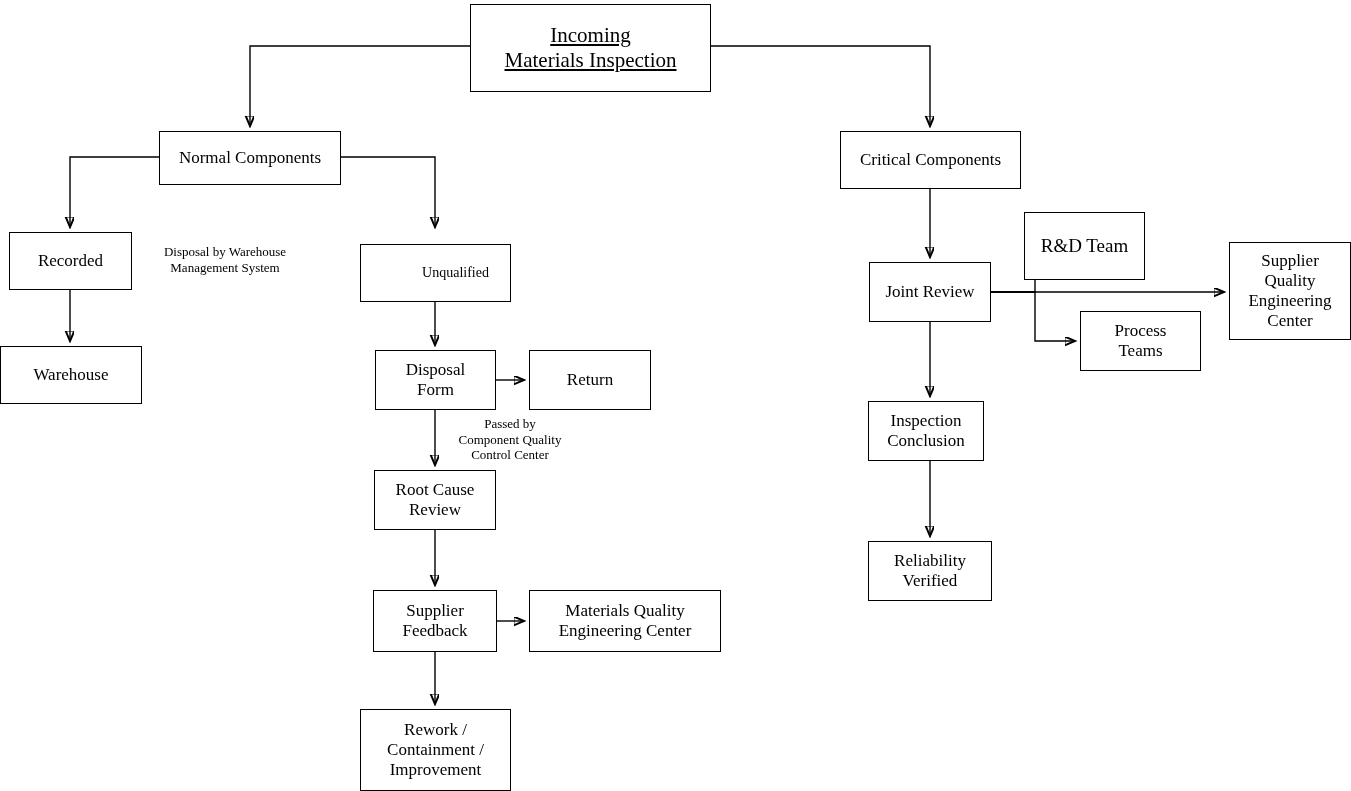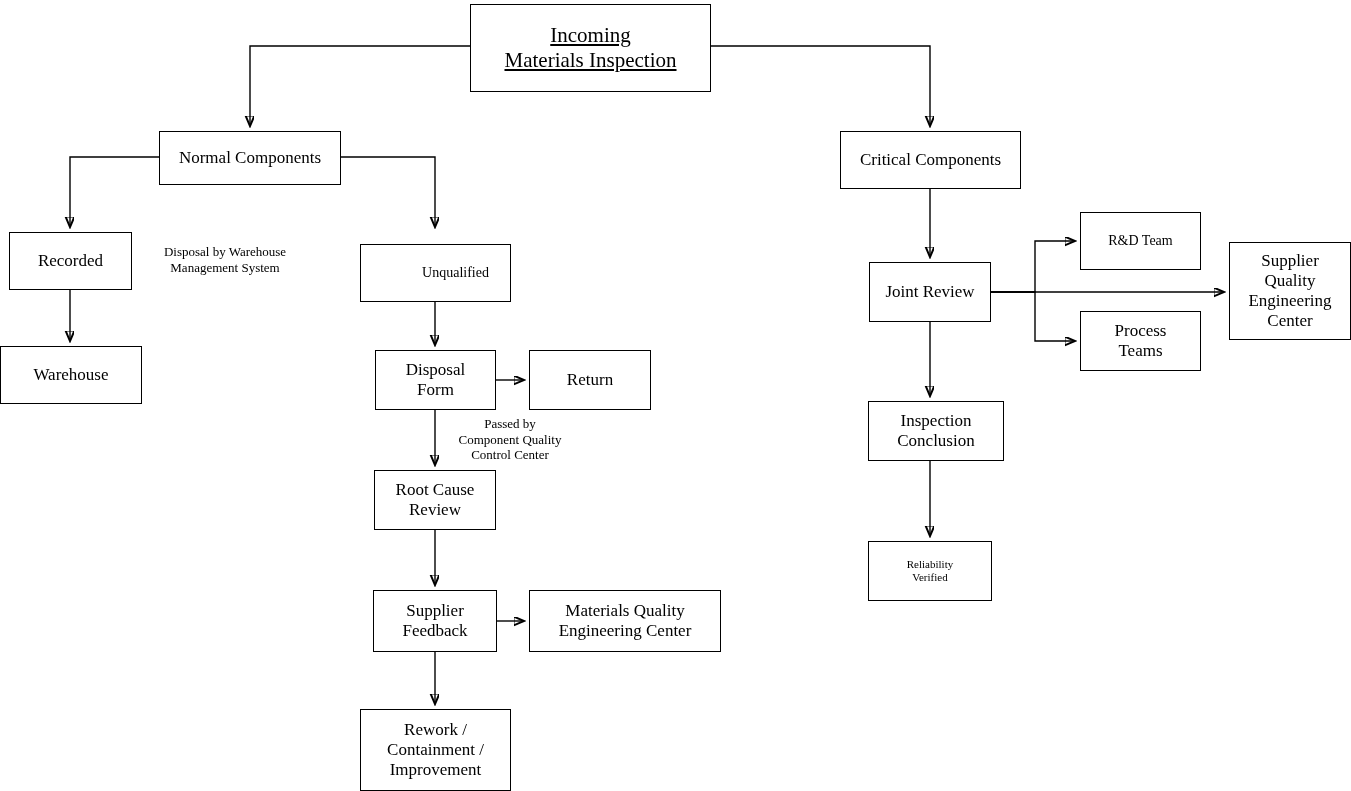--- a/index.html
+++ b/index.html
@@ -154,42 +154,42 @@
   <div class="node" style="left:360px; top:709px; width:151px; height:82px; font-size:17px;">
     <span class="label">Rework /
 Containment /
 Improvement</span>
   </div>
 
   <div class="node" style="left:869px; top:262px; width:122px; height:60px; font-size:17px;">
     <span class="label">Joint Review</span>
   </div>
 
-  <div class="node" style="left:1080px; top:212px; width:121px; height:58px; font-size:14px;">
+  <div class="node" style="left:1024px; top:212px; width:121px; height:68px; font-size:19px;">
     <span class="label">R&amp;D Team</span>
   </div>
 
   <div class="node" style="left:1080px; top:311px; width:121px; height:60px; font-size:17px;">
     <span class="label">Process
 Teams</span>
   </div>
 
   <div class="node" style="left:1229px; top:242px; width:122px; height:98px; font-size:17px;">
     <span class="label">Supplier
 Quality
 Engineering
 Center</span>
   </div>
 
-  <div class="node" style="left:868px; top:401px; width:136px; height:60px; font-size:17px;">
+  <div class="node" style="left:868px; top:401px; width:116px; height:60px; font-size:17px;">
     <span class="label">Inspection
 Conclusion</span>
   </div>
 
-  <div class="node" style="left:868px; top:541px; width:124px; height:60px; font-size:11px;">
+  <div class="node" style="left:868px; top:541px; width:124px; height:60px; font-size:17px;">
     <span class="label">Reliability
 Verified</span>
   </div>
 
   <div class="note" style="left:140px; top:244px; width:170px; font-size:13px;">Disposal by Warehouse
 Management System</div>
 
   <div class="note" style="left:424px; top:416px; width:172px; font-size:13px;">Passed by
 Component Quality
 Control Center</div>

